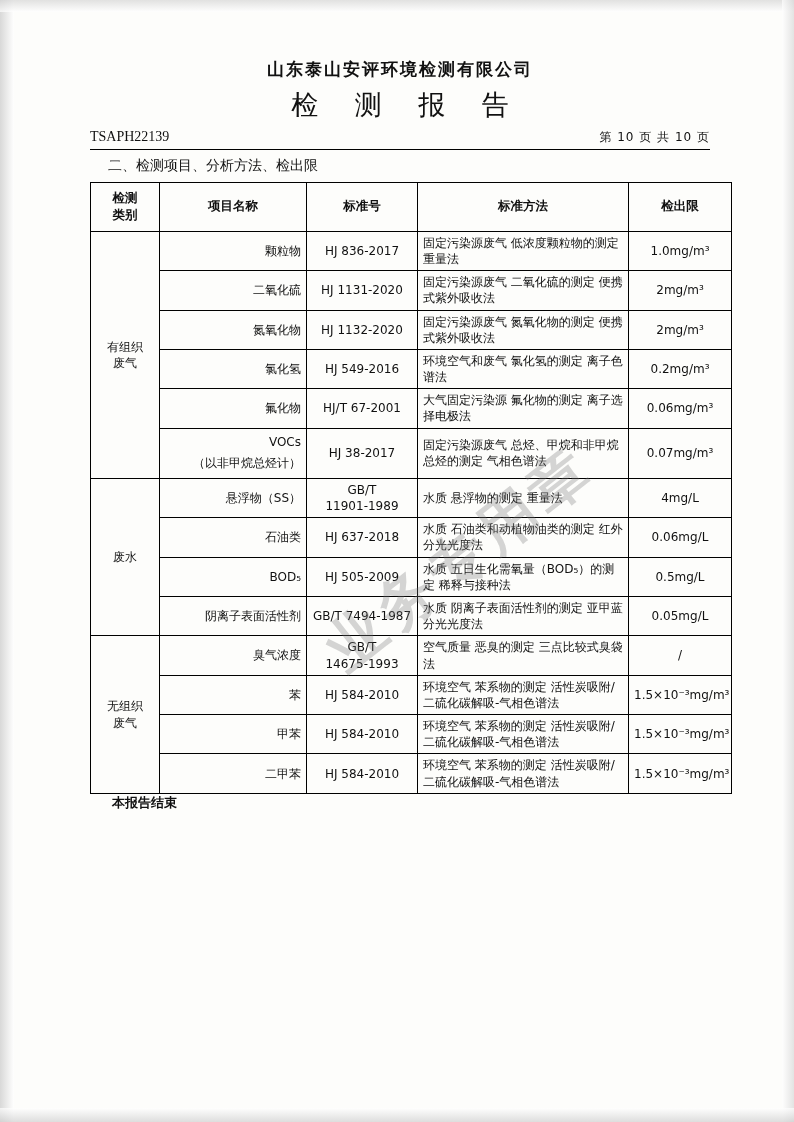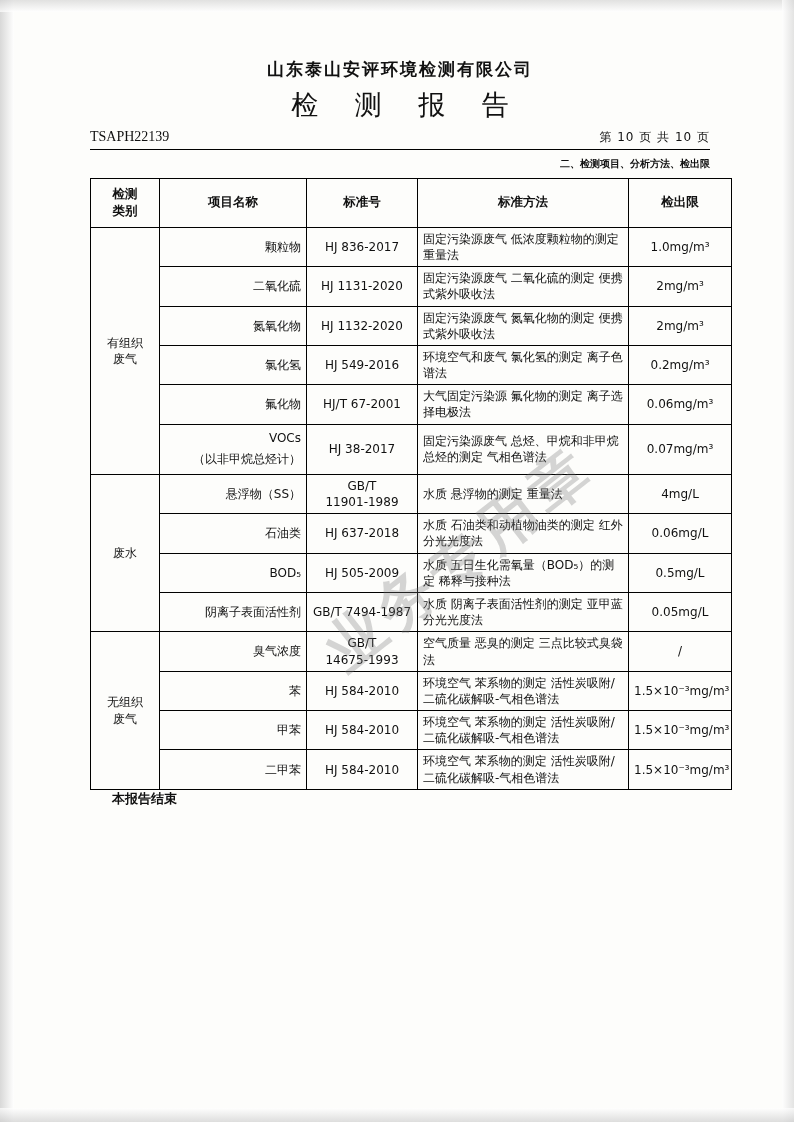--- a/index.html
+++ b/index.html
@@ -87,25 +87,24 @@
     font-size: 12px;
     font-family: "DejaVu Sans", sans-serif;
     letter-spacing: 1px;
   }
   .rule {
     border-top: 1.6px solid #000;
     margin-top: 3px;
     margin-bottom: 7px;
   }
   .section-title {
-    font-size: 10px;
-    font-weight: 700;
+    font-size: 14px;
+    font-weight: 400;
     font-family: "DejaVu Sans", sans-serif;
     margin: 0 0 7px 18px;
-    text-align: right;
   }
 
   table.main {
     border-collapse: collapse;
     width: 100%;
     table-layout: fixed;
   }
   table.main th, table.main td {
     border: 1px solid #000;
     padding: 3px 5px;

